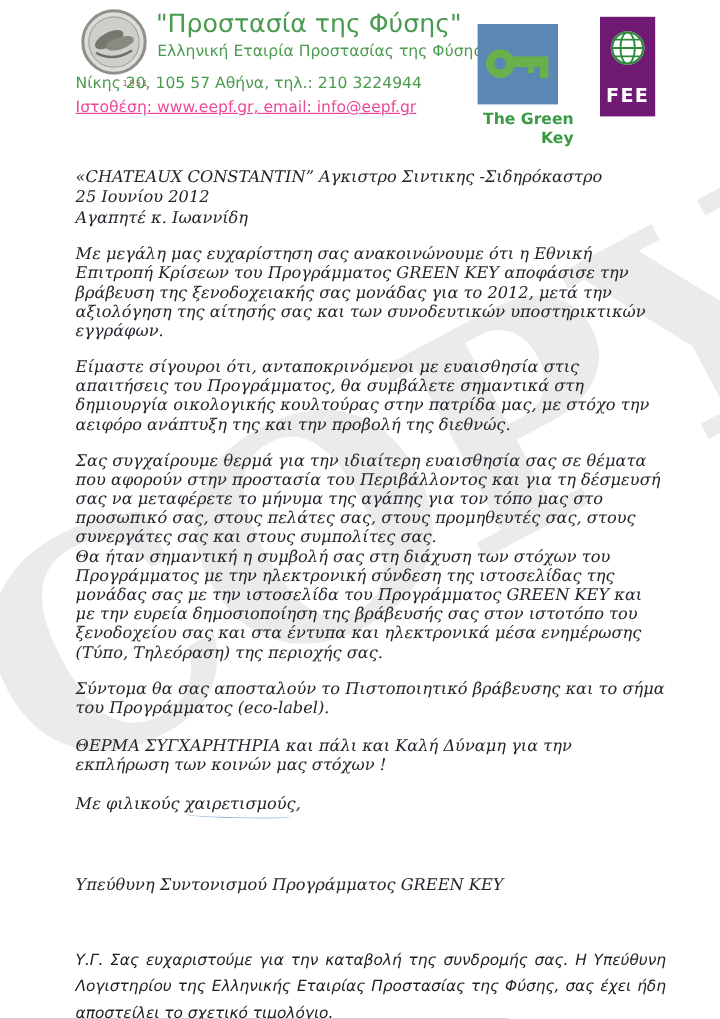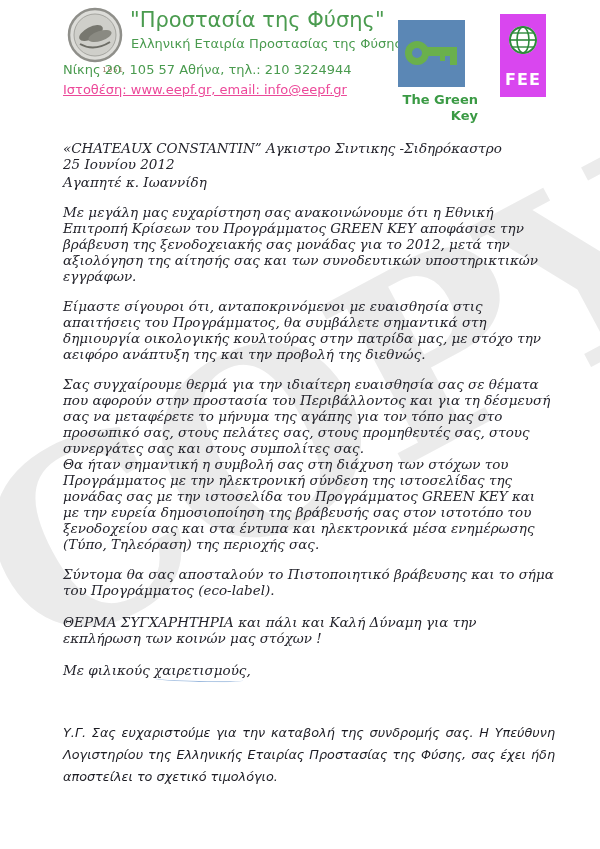--- a/index.html
+++ b/index.html
@@ -21,21 +21,21 @@
           font-family:"DejaVu Sans","Liberation Sans",sans-serif;}
   .seal{position:absolute;left:56px;top:6px;width:68px;text-align:right;}
   .seal-year{font-size:7px;color:#9a6a55;letter-spacing:1px;margin-top:-2px;}
   .org-title{position:absolute;left:130px;top:8px;font-size:21px;color:#4a9b4f;}
   .org-subtitle{position:absolute;left:131px;top:36px;font-size:13px;color:#4a9b4f;}
   .addr1{position:absolute;left:63px;top:62px;font-size:13px;color:#4a9b4f;}
   .addr2{position:absolute;left:63px;top:82px;font-size:13px;color:#ec4899;text-decoration:underline;}
   .gk-box{position:absolute;left:398px;top:20px;width:67px;height:67px;background:#5b87b5;}
   .gk-label{position:absolute;left:386px;top:92px;width:92px;text-align:right;
             font-size:13px;font-weight:bold;color:#3a9a44;line-height:1.25;}
-  .fee-box{position:absolute;left:500px;top:14px;width:46px;height:83px;background:#d946ef;}
+  .fee-box{position:absolute;left:500px;top:14px;width:46px;height:83px;background:#701a75;}
   .fee-text{position:absolute;left:0;bottom:8px;width:100%;text-align:center;
             color:#ffffff;font-weight:bold;font-size:16px;letter-spacing:1px;
             font-family:"DejaVu Sans",sans-serif;}
   
   .body{
     position:absolute;left:63px;top:140px;width:492px;z-index:1;
     font-style:italic;color:#23232b;font-size:13.5px;line-height:16px;
   }
   .body p{margin:0;}
   .recipient{margin-bottom:18px !important;}
@@ -118,17 +118,18 @@
     <p class="para">Σας συγχαίρουμε θερμά για την ιδιαίτερη ευαισθησία σας σε θέματα που αφορούν στην προστασία του Περιβάλλοντος και για τη δέσμευσή σας να μεταφέρετε το μήνυμα της αγάπης για τον τόπο μας στο προσωπικό σας, στους πελάτες σας, στους προμηθευτές σας, στους συνεργάτες σας και στους συμπολίτες σας.</p>
     <p class="para tight">Θα ήταν σημαντική η συμβολή σας στη διάχυση των στόχων του Προγράμματος με την ηλεκτρονική σύνδεση της ιστοσελίδας της μονάδας σας με την ιστοσελίδα του Προγράμματος GREEN KEY και με την ευρεία δημοσιοποίηση της βράβευσής σας στον ιστοτόπο του ξενοδοχείου σας και στα έντυπα και ηλεκτρονικά μέσα ενημέρωσης (Τύπο, Τηλεόραση) της περιοχής σας.</p>
     <p class="para">Σύντομα θα σας αποσταλούν το Πιστοποιητικό βράβευσης και το σήμα του Προγράμματος (eco-label).</p>
     <p class="para congrats">ΘΕΡΜΑ ΣΥΓΧΑΡΗΤΗΡΙΑ και πάλι και Καλή Δύναμη για την εκπλήρωση των κοινών μας στόχων !</p>
 
     <p class="closing">
       <span>Με φιλικούς χαιρετισμούς,</span>
       <span class="pen-stroke"></span>
     </p>
 
+    <p class="signature-title">Υπεύθυνη Συντονισμού Προγράμματος GREEN KEY</p>
 
     <p class="postscript">Υ.Γ. Σας ευχαριστούμε για την καταβολή της συνδρομής σας. Η Υπεύθυνη Λογιστηρίου της Ελληνικής Εταιρίας Προστασίας της Φύσης, σας έχει ήδη αποστείλει το σχετικό τιμολόγιο.</p>
   </div>
 
 </div>
 
 </body></html>

